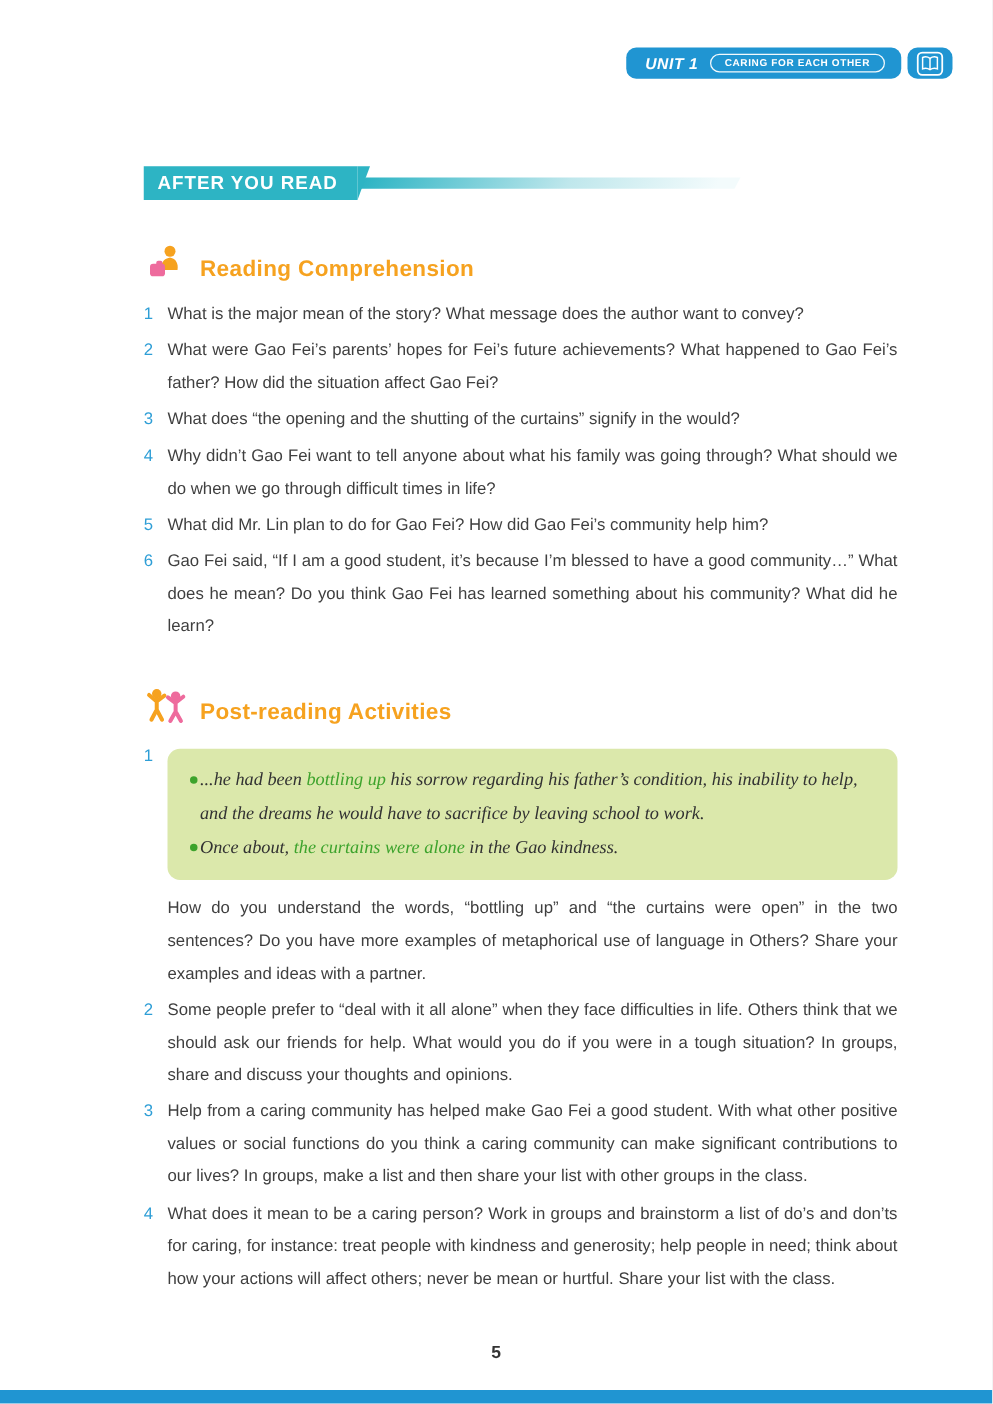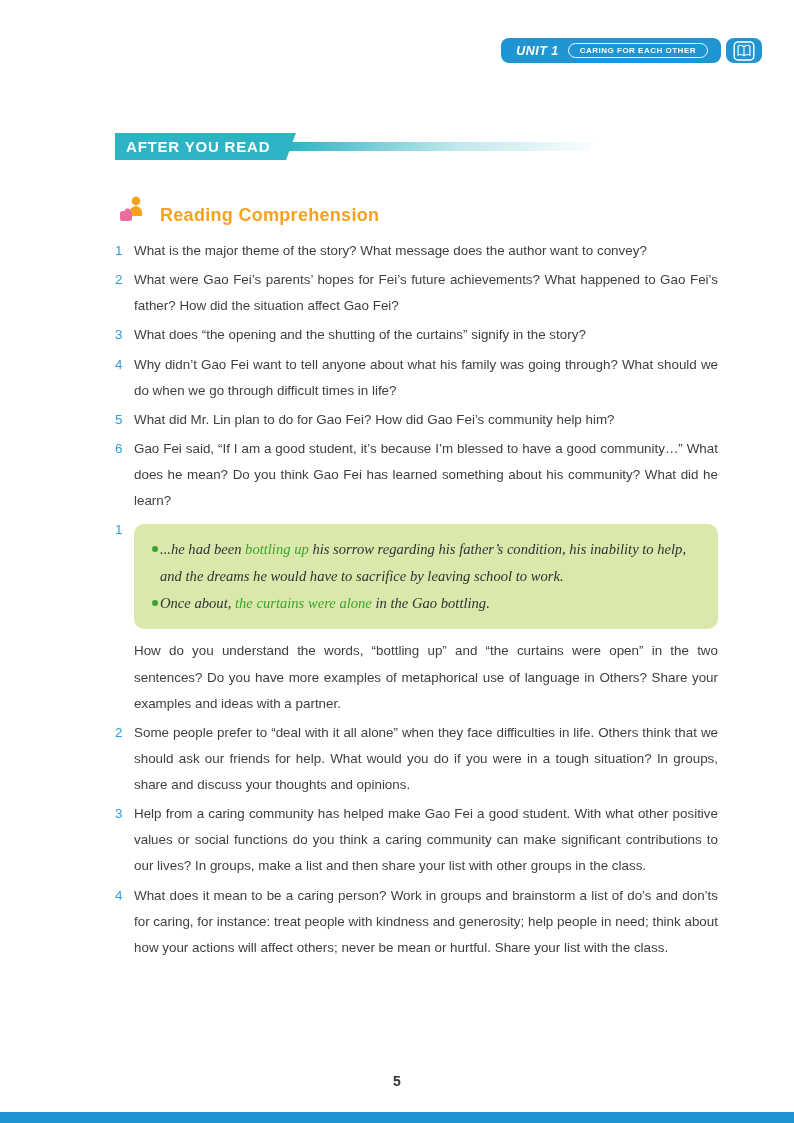--- a/index.html
+++ b/index.html
@@ -158,58 +158,69 @@
             <path d="M20 11 C14.5 12 12.5 16 12.5 21 L26 21 C26.8 16 25 12 20 11 Z" fill="#f6a21f"></path>
             <rect x="4" y="16" width="12" height="10" rx="2.5" fill="#ee6b9d"></rect>
             <rect x="9" y="13.5" width="5" height="5" rx="1.6" fill="#ee6b9d"></rect>
           </svg>
         </span>
         <h2>Reading Comprehension</h2>
       </div>
 
       <div class="q-row">
         <span class="num">1</span>
-        <p class="q-text">What is the major theme of the story? What message does the author want to convey?</p>
+        <p class="q-text">What is the major mean of the story? What message does the author want to convey?</p>
       </div>
       <div class="q-row">
         <span class="num">2</span>
         <p class="q-text">What were Gao Fei’s parents’ hopes for Fei’s future achievements? What happened to Gao Fei’s father? How did the situation affect Gao Fei?</p>
       </div>
       <div class="q-row">
         <span class="num">3</span>
-        <p class="q-text">What does “the opening and the shutting of the curtains” signify in the story?</p>
+        <p class="q-text">What does “the opening and the shutting of the curtains” signify in the would?</p>
       </div>
       <div class="q-row">
         <span class="num">4</span>
         <p class="q-text">Why didn’t Gao Fei want to tell anyone about what his family was going through? What should we do when we go through difficult times in life?</p>
       </div>
       <div class="q-row">
         <span class="num">5</span>
         <p class="q-text">What did Mr. Lin plan to do for Gao Fei? How did Gao Fei’s community help him?</p>
       </div>
       <div class="q-row">
         <span class="num">6</span>
         <p class="q-text">Gao Fei said, “If I am a good student, it’s because I’m blessed to have a good community…” What does he mean? Do you think Gao Fei has learned something about his community? What did he learn?</p>
       </div>
     </section>
 
     <section>
+      <div class="section-heading">
+        <span class="head-icon">
+          <svg width="34" height="30" viewBox="0 0 36 30">
+            <circle cx="11" cy="5.5" r="4" fill="#f6a21f"></circle>
+            <path d="M11 10 L11 19 M11 12 L4.5 6.5 M11 12 L17.5 7 M11 19 L6.5 27.5 M11 19 L15.5 27.5" stroke="#f6a21f" stroke-width="3.4" stroke-linecap="round" fill="none"></path>
+            <circle cx="27" cy="7.5" r="4" fill="#ee6b9d"></circle>
+            <path d="M27 12 L27 20.5 M27 13.5 L20.5 8.5 M27 13 L33.5 8 M27 20.5 L22.5 28.5 M27 20.5 L31.5 28.5" stroke="#ee6b9d" stroke-width="3.4" stroke-linecap="round" fill="none"></path>
+          </svg>
+        </span>
+        <h2>Post-reading Activities</h2>
+      </div>
 
       <div class="q-row">
         <span class="num">1</span>
         <div class="act-body">
 
           <div class="quote-box">
             <div class="quote-item">
               <span class="bullet"></span>
               <p class="quote-text"><span>...he had been </span><span class="hl">bottling up</span><span> his sorrow regarding his father’s condition, his inability to help, and the dreams he would have to sacrifice by leaving school to work.</span></p>
             </div>
             <div class="quote-item">
               <span class="bullet"></span>
-              <p class="quote-text"><span>Once about, </span><span class="hl">the curtains were alone</span><span> in the Gao bottling.</span></p>
+              <p class="quote-text"><span>Once about, </span><span class="hl">the curtains were alone</span><span> in the Gao kindness.</span></p>
             </div>
           </div>
 
           <p class="q-text">How do you understand the words, “bottling up” and “the curtains were open” in the two sentences? Do you have more examples of metaphorical use of language in Others? Share your examples and ideas with a partner.</p>
         </div>
       </div>
 
       <div class="q-row">
         <span class="num">2</span>
         <p class="q-text">Some people prefer to “deal with it all alone” when they face difficulties in life. Others think that we should ask our friends for help. What would you do if you were in a tough situation? In groups, share and discuss your thoughts and opinions.</p>

